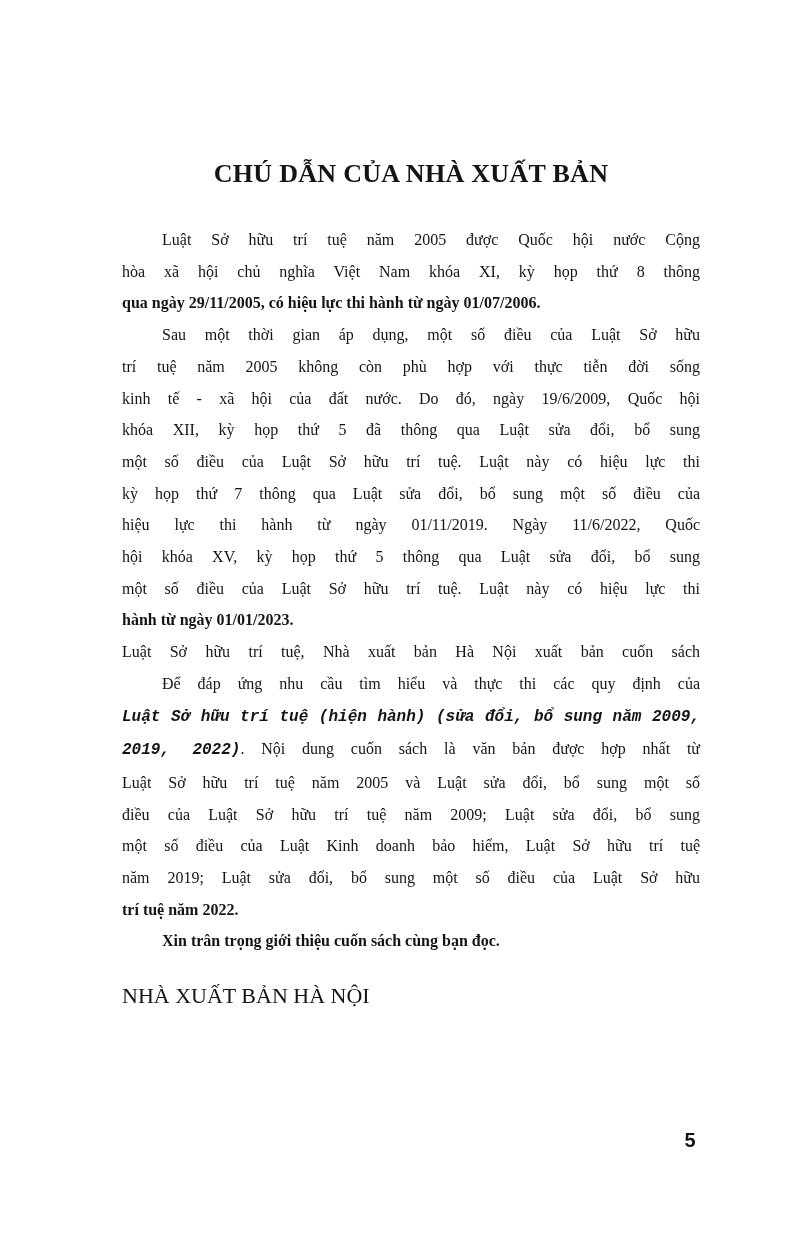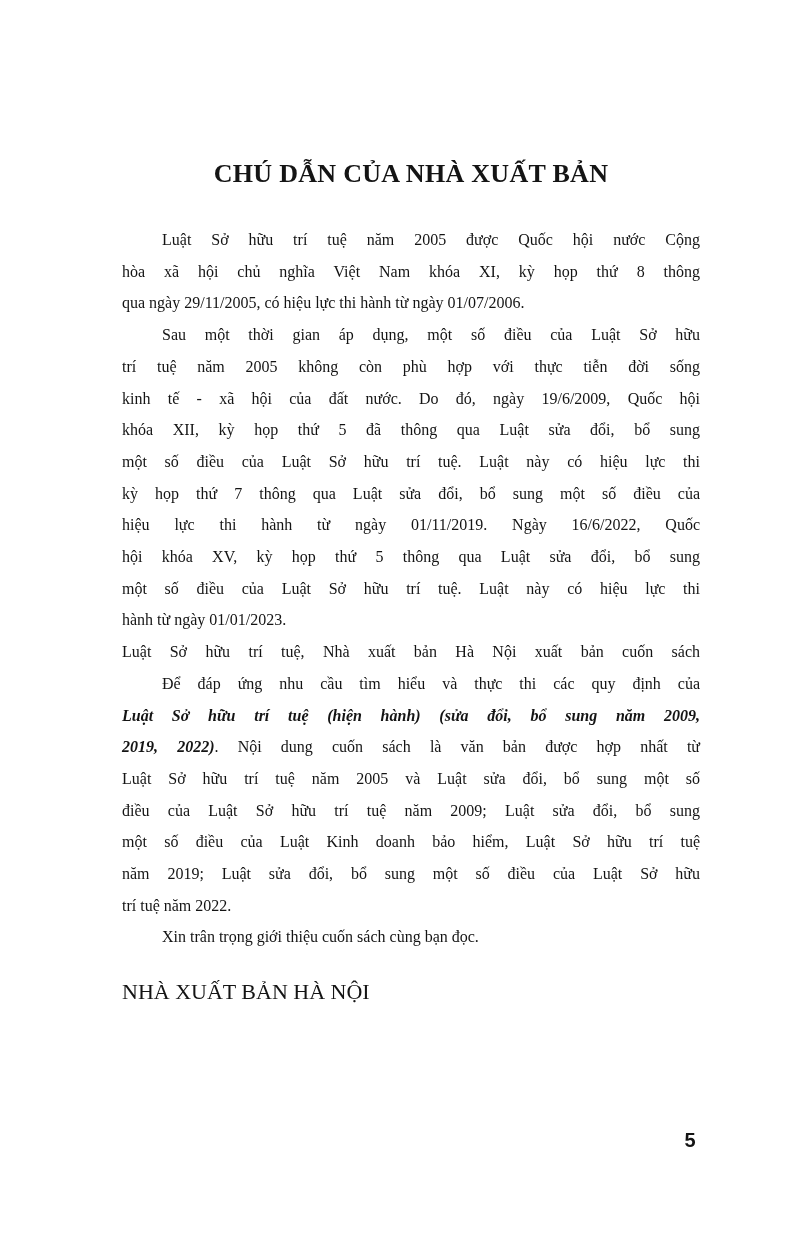--- a/index.html
+++ b/index.html
@@ -43,22 +43,23 @@
     line-height: 31.7px;
     text-align: justify;
     text-align-last: justify;
     white-space: normal;
   }
   .line.first {
     padding-left: 40px;
   }
   .line.last {
     text-align-last: left;
+    font-weight: bold;
   }
-  .line .bold { font-weight: 700; }
+  .line .bold { font-weight: 700; font-family: Liberation Mono, monospace; }
   .line .italic { font-style: italic; }
   .signature {
     margin-top: 24px;
     padding-right: 20px;
     text-align: left;
     font-size: 22px;
     line-height: 30px;
   }
   .page-number {
     position: absolute;
@@ -84,21 +85,21 @@
           <div class="line"><span>hòa xã hội chủ nghĩa Việt Nam khóa XI, kỳ họp thứ 8 thông</span></div>
           <div class="line last"><span>qua ngày 29/11/2005, có hiệu lực thi hành từ ngày 01/07/2006.</span></div>
         </div>
         <div class="paragraph">
           <div class="line first"><span>Sau một thời gian áp dụng, một số điều của Luật Sở hữu</span></div>
           <div class="line"><span>trí tuệ năm 2005 không còn phù hợp với thực tiễn đời sống</span></div>
           <div class="line"><span>kinh tế - xã hội của đất nước. Do đó, ngày 19/6/2009, Quốc hội</span></div>
           <div class="line"><span>khóa XII, kỳ họp thứ 5 đã thông qua Luật sửa đổi, bổ sung</span></div>
           <div class="line"><span>một số điều của Luật Sở hữu trí tuệ. Luật này có hiệu lực thi</span></div>
           <div class="line"><span>kỳ họp thứ 7 thông qua Luật sửa đổi, bổ sung một số điều của</span></div>
-          <div class="line"><span>hiệu lực thi hành từ ngày 01/11/2019. Ngày 16/6/2022, Quốc</span></div>
+          <div class="line"><span>hiệu lực thi hành từ ngày 01/11/2019. Ngày 11/6/2022, Quốc</span></div>
           <div class="line"><span>hội khóa XV, kỳ họp thứ 5 thông qua Luật sửa đổi, bổ sung</span></div>
           <div class="line"><span>một số điều của Luật Sở hữu trí tuệ. Luật này có hiệu lực thi</span></div>
           <div class="line last"><span>hành từ ngày 01/01/2023.</span></div>
         </div>
         <div class="paragraph">
           <div class="line"><span>Luật Sở hữu trí tuệ, Nhà xuất bản Hà Nội xuất bản cuốn sách</span></div>
           <div class="line first"><span>Để đáp ứng nhu cầu tìm hiểu và thực thi các quy định của</span></div>
           <div class="line"><span class="bold italic">Luật Sở hữu trí tuệ (hiện hành) (sửa đổi, bổ sung năm 2009,</span></div>
           <div class="line"><span class="bold italic">2019, 2022)</span><span>. Nội dung cuốn sách là văn bản được hợp nhất từ</span></div>
           <div class="line"><span>Luật Sở hữu trí tuệ năm 2005 và Luật sửa đổi, bổ sung một số</span></div>

